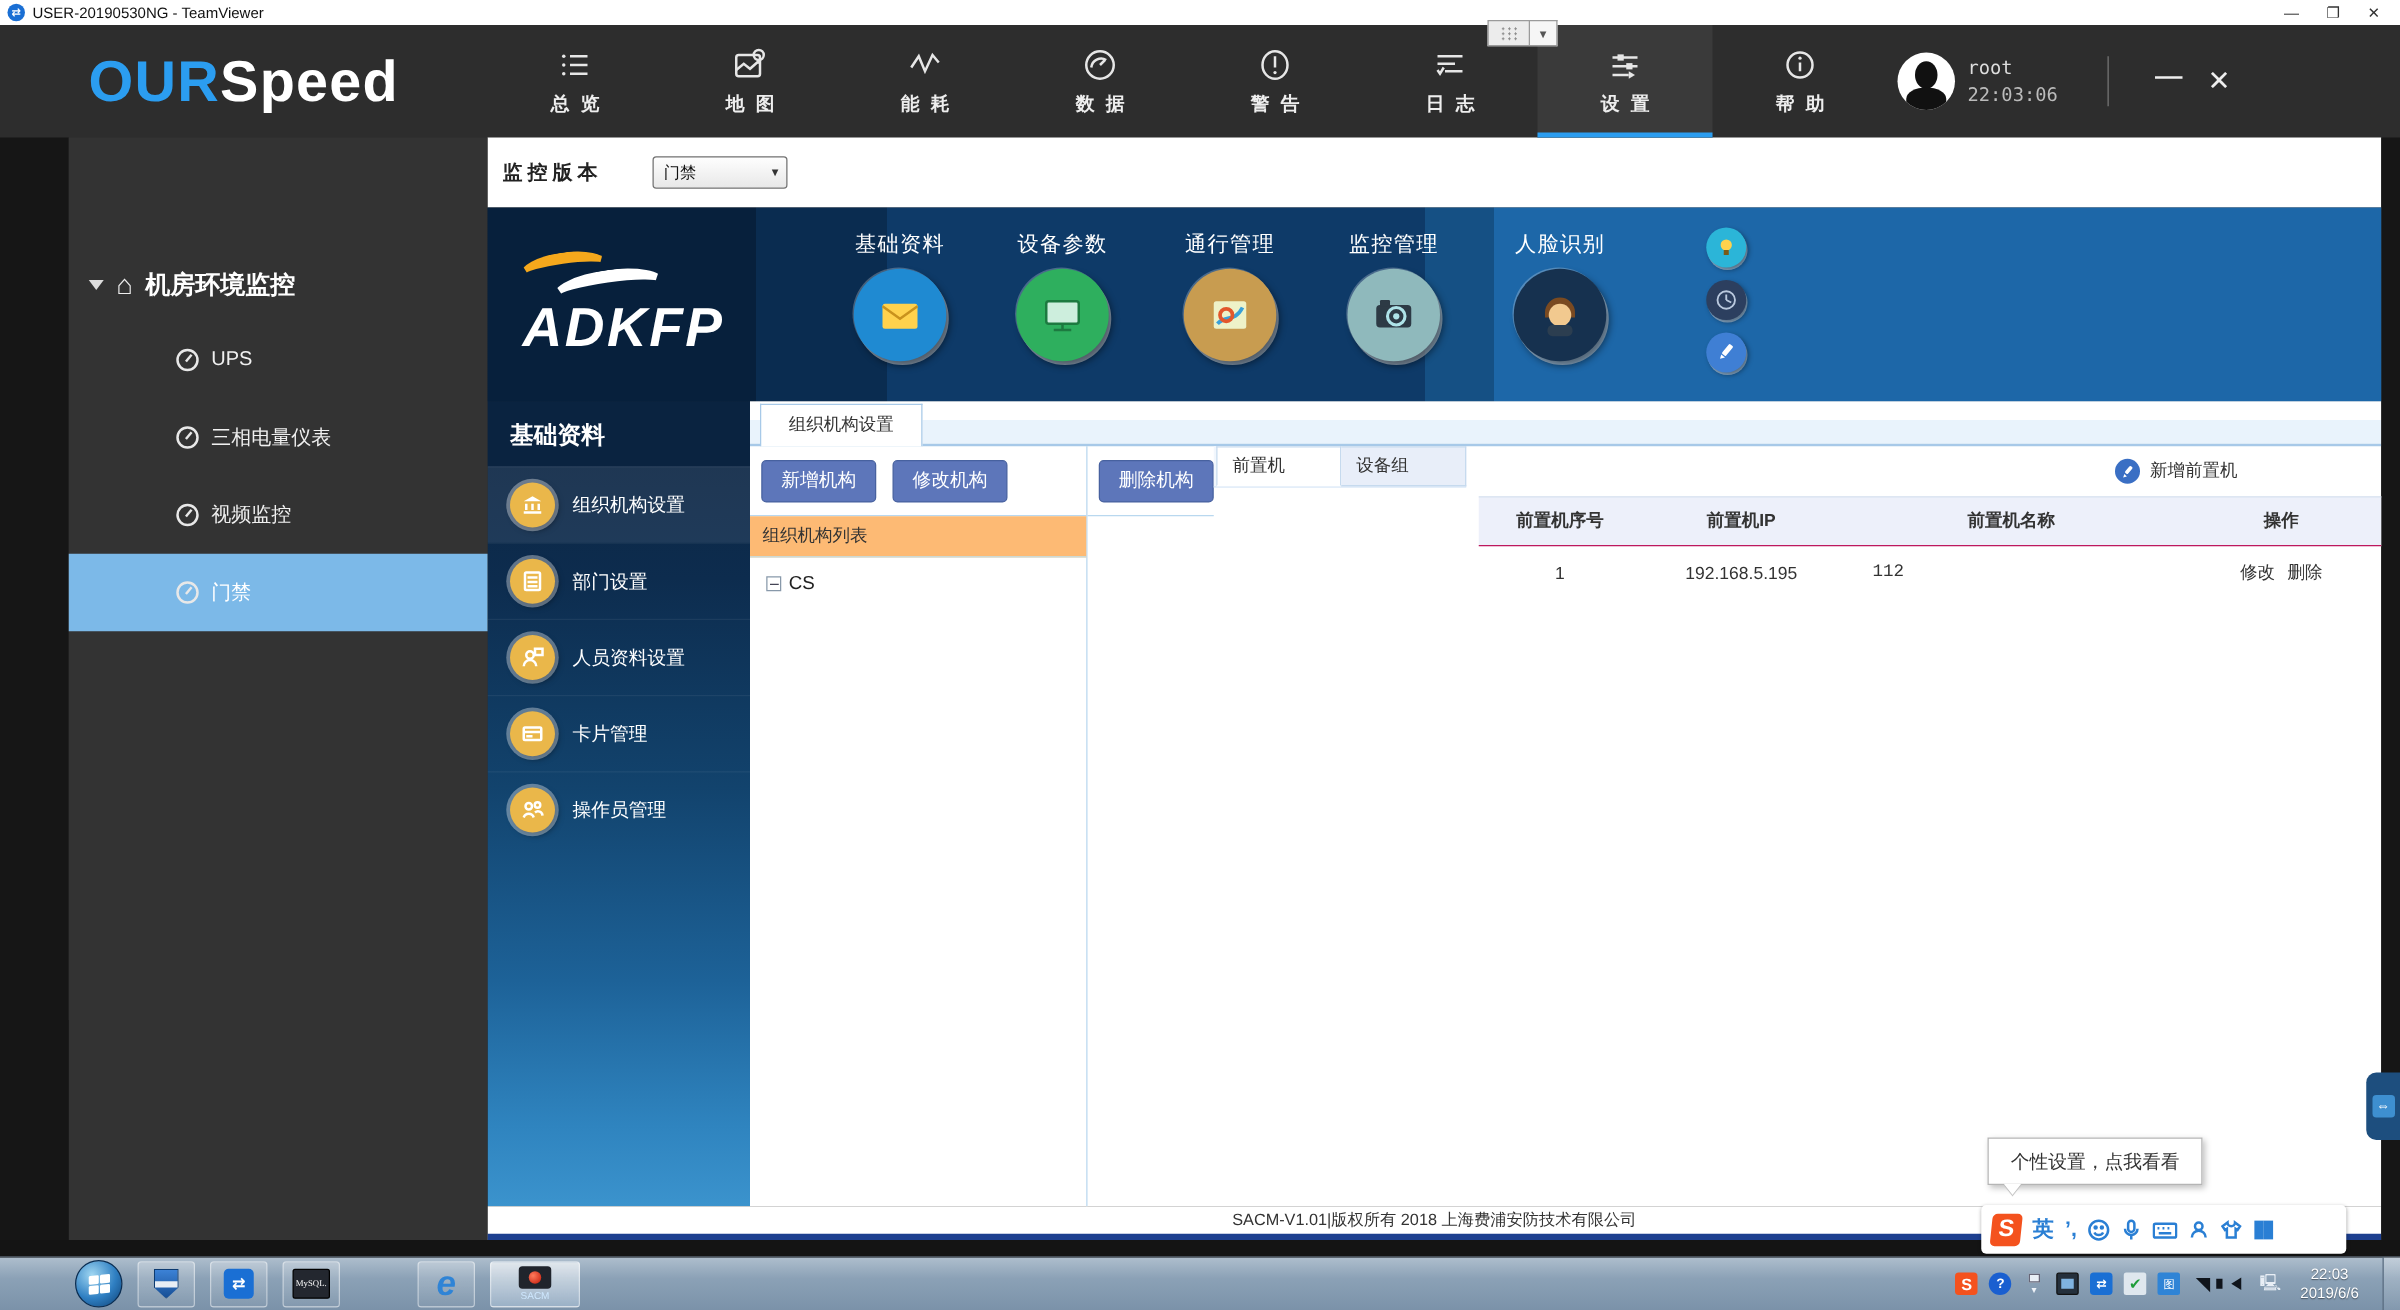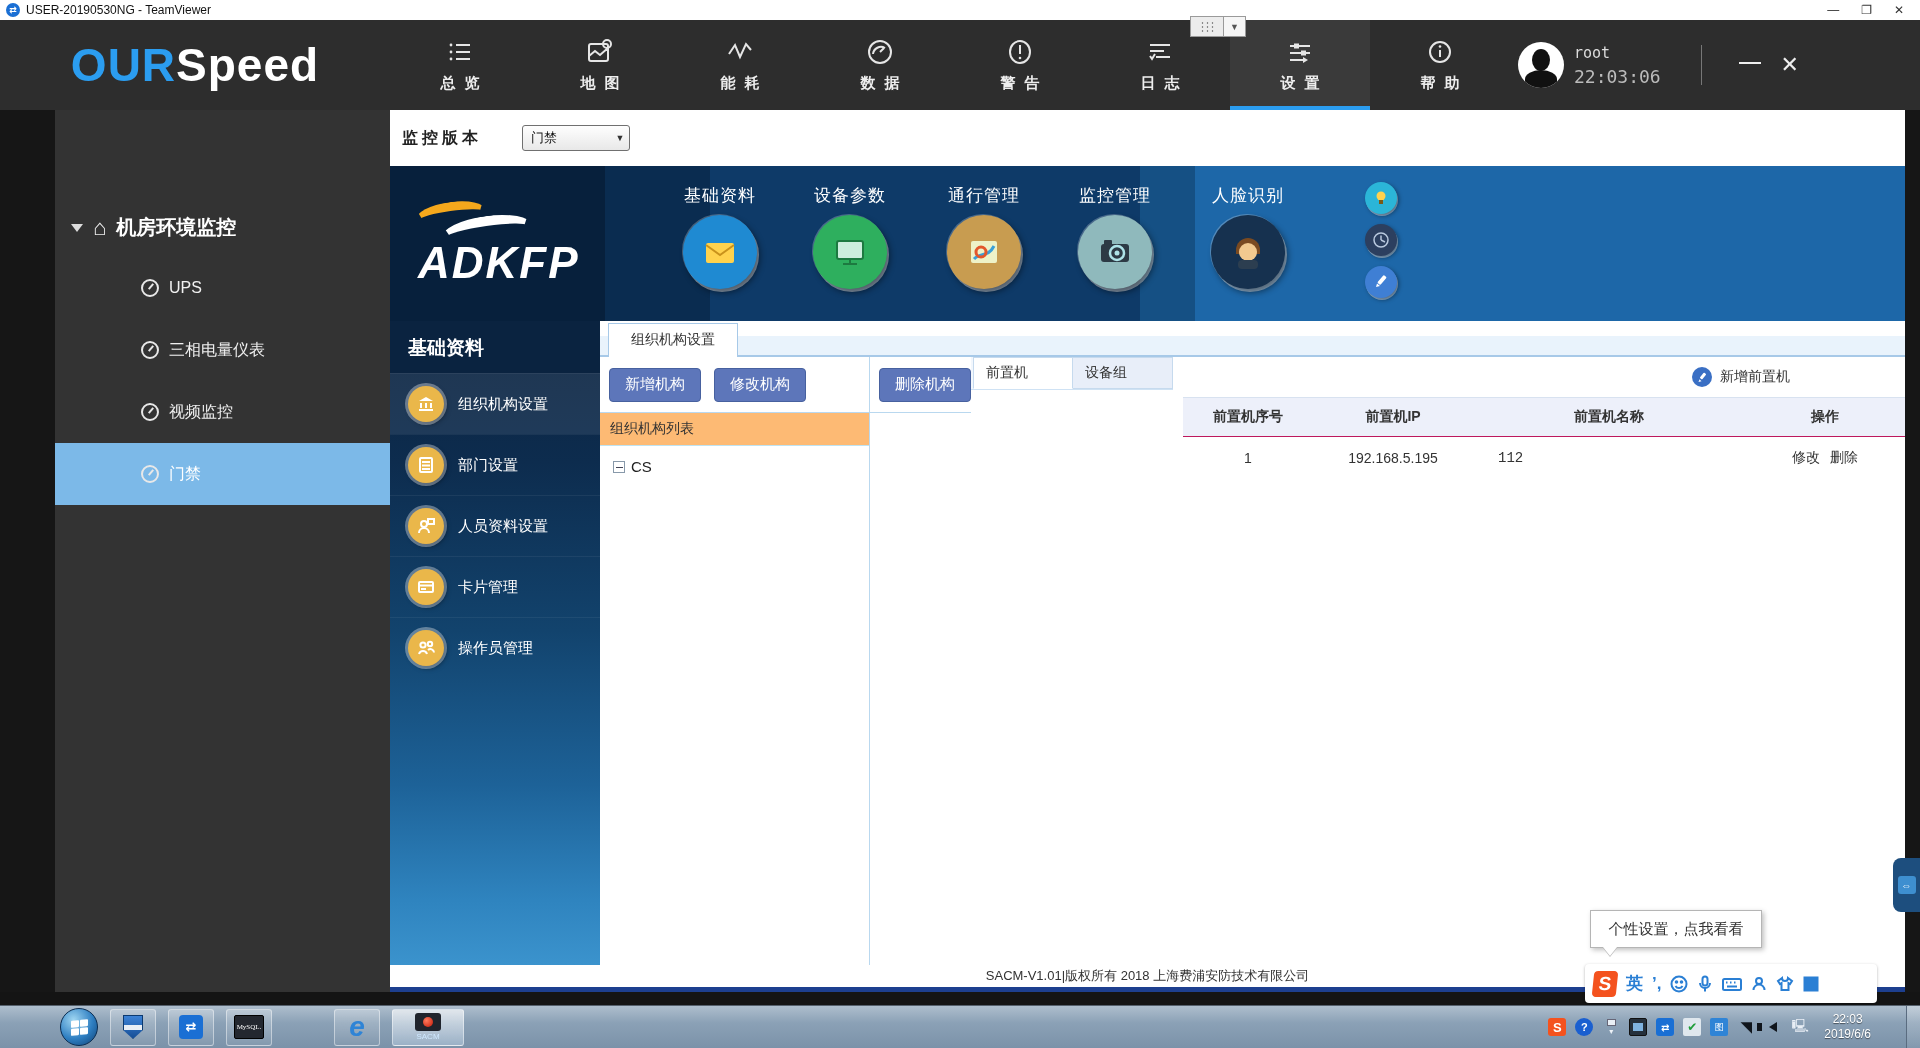--- a/index.html
+++ b/index.html
@@ -26,21 +26,21 @@
     gap:8px; cursor:pointer; position:relative; }
   .navitem .lbl { color:#eee; font-size:15px; font-weight:bold; letter-spacing:9px; margin-right:-9px; }
   .navitem.active { background:#3a3a3a; }
   .navitem.active::after { content:""; position:absolute; left:0; right:0; bottom:0; height:4px; background:#2b9df0; }
   .navitem svg { stroke:#e6e6e6; fill:none; stroke-width:2; }
   #userarea { display:flex; align-items:center; margin-left:8px; }
   #avatar { width:46px; height:46px; border-radius:50%; background:#fff; position:relative; overflow:hidden; }
   #avatar .head { position:absolute; left:14px; top:7px; width:18px; height:22px; border-radius:50%; background:#111; }
   #avatar .bust { position:absolute; left:7px; top:28px; width:32px; height:18px; border-radius:50% 50% 0 0; background:#111; }
   #userinfo { margin-left:10px; font-family:"DejaVu Sans Mono",monospace; color:#ddd; }
-  #userinfo .u { font-size:15px; } #userinfo .tm { font-size:18px; color:#bbb; margin-top:4px; }
+  #userinfo .u { font-size:15px; } #userinfo .tm { font-size:15px; color:#bbb; margin-top:4px; }
   #hsep { width:1px; height:40px; background:#777; margin:0 28px 0 40px; align-self:center; }
   .winbtn { width:40px; align-self:center; text-align:center; color:#eee; cursor:pointer; }
   .winbtn .minus { display:inline-block; width:22px; height:2px; background:#eee; margin-bottom:6px; }
   .winbtn.close { font-size:22px; margin-right:28px; }
 
   
   #appbody { display:flex; height:882px; }
   #lstrip { width:55px; background:#161616; }
   #sidebar { width:335px; background:#333333; position:relative; color:#fff; }
   #sbtitle { padding:104px 0 0 16px; display:flex; align-items:center; gap:10px; font-size:20px; font-weight:bold; }
@@ -204,21 +204,21 @@
   .tic.q { background:#1a5fd0; border-radius:50%; font-size:11px; font-weight:bold; }
   .tic.flyout { flex-direction:column; color:#eef3f8; font-size:8px; gap:1px; }
   .tic.flyout .w { width:9px; height:7px; background:#e8eef5; border:1px solid #667; }
   .tic.mon { background:#25303c; border:1px solid #111; border-radius:2px; }
   .tic.mon span { width:10px; height:8px; background:#7fb3e0; display:block; }
   .tic.tv2 { background:#1a6fd4; border-radius:3px; font-size:10px; font-weight:bold; }
   .tic.upd { background:#dfe7ee; border-radius:2px; color:#1f9d3a; font-weight:bold; font-size:12px; }
   .tic.pic { background:#2f84d6; border-radius:2px; font-size:9px; }
   .tic.sat { color:#10151c; font-size:15px; }
   .tic.net { color:#e8eef5; font-size:13px; }
-  #clock { text-align:center; color:#fff; font-size:12px; line-height:15px; margin:0 26px 0 6px;
+  #clock { text-align:center; color:#fff; font-size:12px; line-height:15px; margin:0 10px 0 6px;
     text-shadow:0 1px 1px rgba(0,0,0,.5); cursor:pointer; }
   #showdesk { width:14px; height:43px; border-left:1px solid #5a6c80;
     background:linear-gradient(rgba(255,255,255,.25), rgba(255,255,255,.05)); cursor:pointer; }
   .spk { width:0; height:0; border-top:5px solid transparent; border-bottom:5px solid transparent;
     border-right:8px solid #10151c; position:relative; }
   .spk::before { content:""; position:absolute; left:-12px; top:-4px; width:5px; height:8px; background:#10151c; }
 </style>
 </head>
 <body>
 

